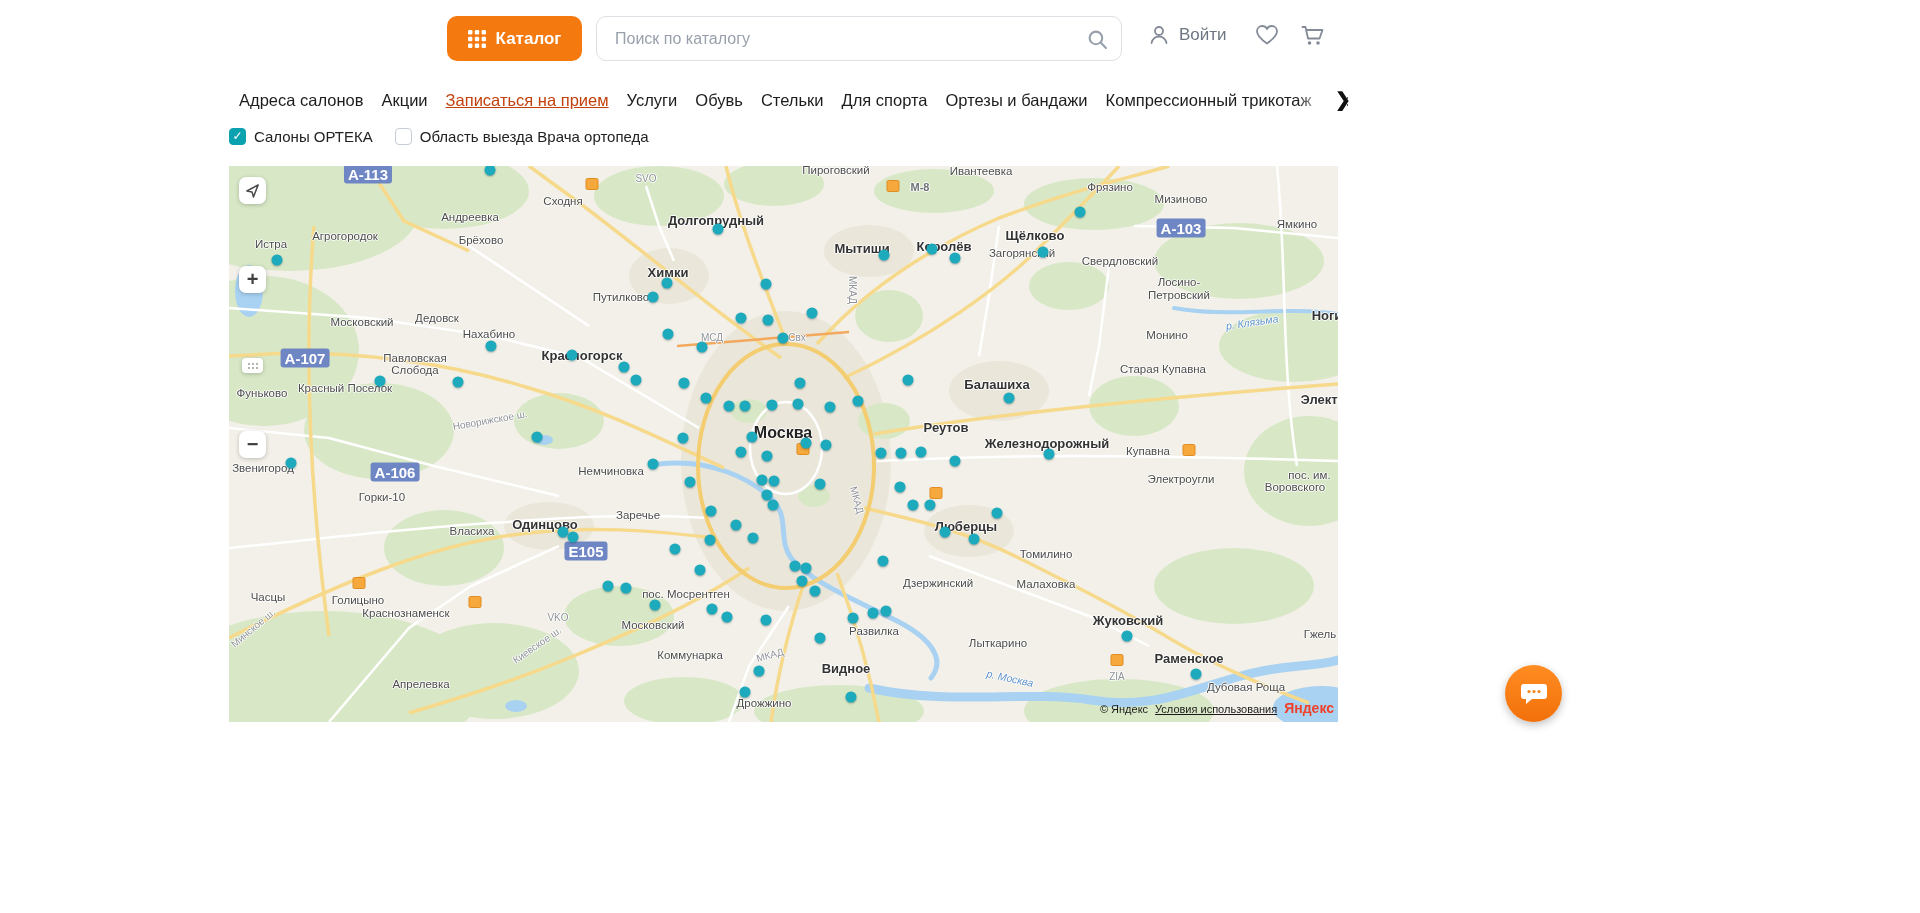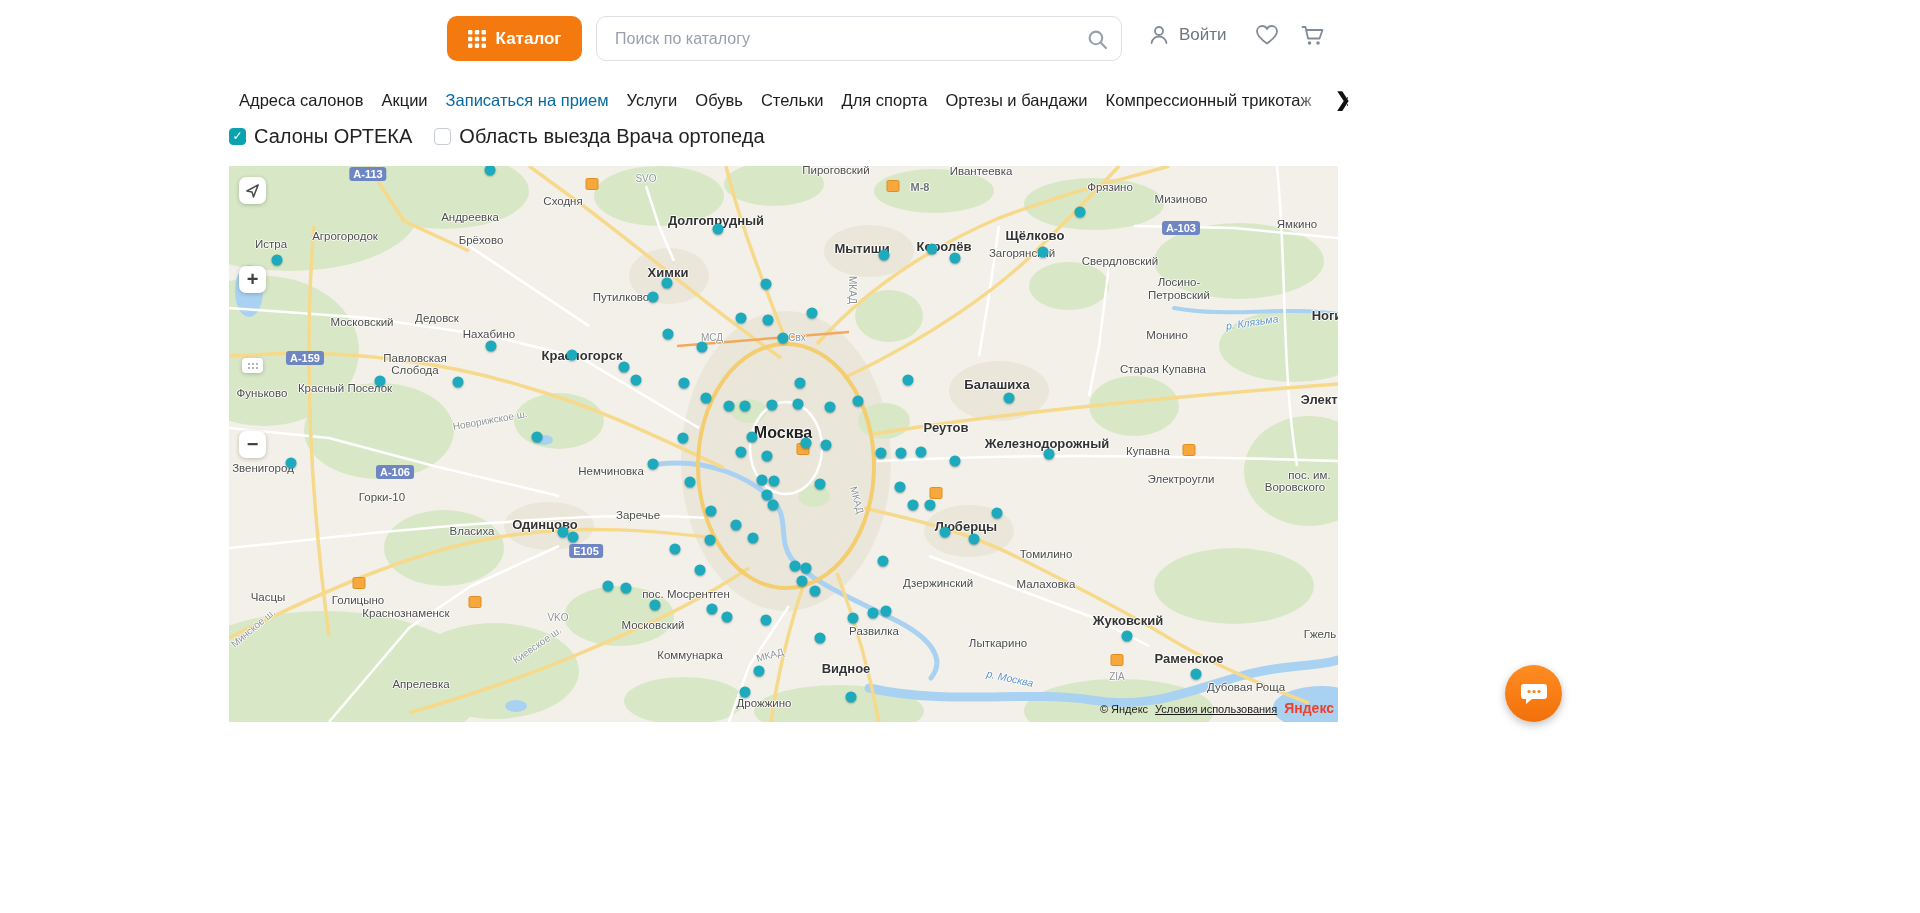--- a/index.html
+++ b/index.html
@@ -21,48 +21,48 @@
   .search-icon { position:absolute; right:13px; top:12px; line-height:0; cursor:pointer; }
   .login { position:absolute; left:1148px; top:24px; display:flex; align-items:center; gap:9px; cursor:pointer; }
   .login-text { font-size:17px; color:#6e7682; }
   .hdr-ic { position:absolute; cursor:pointer; line-height:0; }
   .fav { left:1255px; top:24px; }
   .cart { left:1301px; top:25px; }
 
   .mainnav { position:absolute; left:229px; top:91px; width:1140px; height:22px; }
   .nav-items { display:flex; gap:18px; white-space:nowrap; overflow:hidden; width:1109px;margin-left:10px; }
   .nav-item { font-size:16.5px; color:#1d1d1d; cursor:pointer; }
-  .nav-item.active { color:#0369a1; }
+  .nav-item.active { color:#c2410c;text-decoration:underline; }
   .nav-fade { position:absolute; right:22px; top:-4px; width:50px; height:30px;
     background:linear-gradient(to right, rgba(255,255,255,0), #fff 60%); }
   .nav-arrow { position:absolute; left:1106px; top:-3px; font-size:19px; font-weight:700; color:#111; cursor:pointer; }
 
   
   .filters { position:absolute; left:229px; top:126px; height:20px; display:flex; gap:22px; align-items:center; }
   .filter { display:flex; align-items:center; gap:8px; cursor:pointer; }
   .cb { width:17px; height:17px; border-radius:4px; border:1.5px solid #c7cdd4; background:#fff;
     display:flex; align-items:center; justify-content:center; font-size:12px; color:#fff; flex:0 0 auto; }
   .cb.checked { background:#0aa2ae; border-color:#0aa2ae; }
-  .filter-label { font-size:20px; color:#222; }
+  .filter-label { font-size:15px; color:#222; }
 
   
   .map { position:absolute; left:229px; top:166px; width:1109px; height:556px; background:#f2f0e8; overflow:hidden; }
   .map-bg { position:absolute; left:0; top:0; }
   .layer { position:absolute; left:0; top:0; width:100%; height:100%; pointer-events:none; }
   .marker { position:absolute; width:11px; height:11px; border-radius:50%; background:#1caabc;
     transform:translate(-50%,-50%); box-shadow:0 1px 2px rgba(0,40,50,.35); pointer-events:auto; cursor:pointer; }
   .maplabel { position:absolute; transform:translate(-50%,-50%); white-space:nowrap;
     text-shadow:1px 0 0 rgba(255,255,255,.9), -1px 0 0 rgba(255,255,255,.9), 0 1px 0 rgba(255,255,255,.9), 0 -1px 0 rgba(255,255,255,.9); }
   .capital { font-size:16px; font-weight:700; color:#222; }
   .city { font-size:13px; font-weight:700; color:#333; }
   .town { font-size:11.5px; color:#4c4c4c; }
   .road { font-size:10px; color:#8f9398; }
   .roadbold { font-size:11px; font-weight:700; color:#6f7378; }
   .water { font-size:10.5px; font-style:italic; color:#5f93cc; }
-  .shield { position:absolute; transform:translate(-50%,-50%); background:#6f86c4; color:#fff; font-size:11px;
+  .shield { position:absolute; transform:translate(-50%,-50%); background:#6f86c4; color:#fff; font-size:15px;
     font-weight:700; padding:1px 4px; border-radius:3px; }
   .chip { position:absolute; width:13px; height:12px; background:#f7a83c; border:1px solid #df8d20; border-radius:2px;
     transform:translate(-50%,-50%); }
   .mapctl { position:absolute; background:#fff; border-radius:7px; box-shadow:0 1px 4px rgba(0,0,0,.22);
     display:flex; align-items:center; justify-content:center; cursor:pointer; color:#3f3f3f; }
   .geoloc { left:10px; top:11px; width:27px; height:27px; }
   .zoomin { left:10px; top:100px; width:27px; height:27px; font-size:20px; font-weight:600; }
   .grip { left:13px; top:192px; width:21px; height:15px; border-radius:4px; }
   .zoomout { left:10px; top:265px; width:27px; height:27px; font-size:20px; font-weight:600; }
   .attribution { position:absolute; right:4px; bottom:6px; display:flex; align-items:baseline; gap:7px;
@@ -324,21 +324,21 @@
         <div class="maplabel road" style="left: 329px; top: 451px;">VKO</div>
         <div class="maplabel road" style="left: 888px; top: 510px;">ZIA</div>
         <div class="maplabel roadbold" style="left: 691px; top: 21px;">М-8</div>
         <div class="maplabel road" style="left: 261px; top: 254px; transform: translate(-50%, -50%) rotate(-10deg);">Новорижское ш.</div>
         <div class="maplabel road" style="left: 24px; top: 462px; transform: translate(-50%, -50%) rotate(-40deg);">Минское ш.</div>
         <div class="maplabel road" style="left: 308px; top: 479px; transform: translate(-50%, -50%) rotate(-35deg);">Киевское ш.</div>
       </div>
     <div class="layer">
         <div class="shield" style="left: 139px; top: 8px;">А-113</div>
         <div class="shield" style="left: 952px; top: 62px;">А-103</div>
-        <div class="shield" style="left: 76px; top: 192px;">А-159</div>
+        <div class="shield" style="left: 76px; top: 192px;">А-107</div>
         <div class="shield" style="left: 166px; top: 306px;">А-106</div>
         <div class="shield" style="left: 357px; top: 385px;">E105</div>
         <div class="chip" style="left: 363px; top: 18px;"></div>
         <div class="chip" style="left: 664px; top: 20px;"></div>
         <div class="chip" style="left: 574px; top: 283px;"></div>
         <div class="chip" style="left: 707px; top: 327px;"></div>
         <div class="chip" style="left: 960px; top: 284px;"></div>
         <div class="chip" style="left: 130px; top: 417px;"></div>
         <div class="chip" style="left: 246px; top: 436px;"></div>
         <div class="chip" style="left: 888px; top: 494px;"></div>

